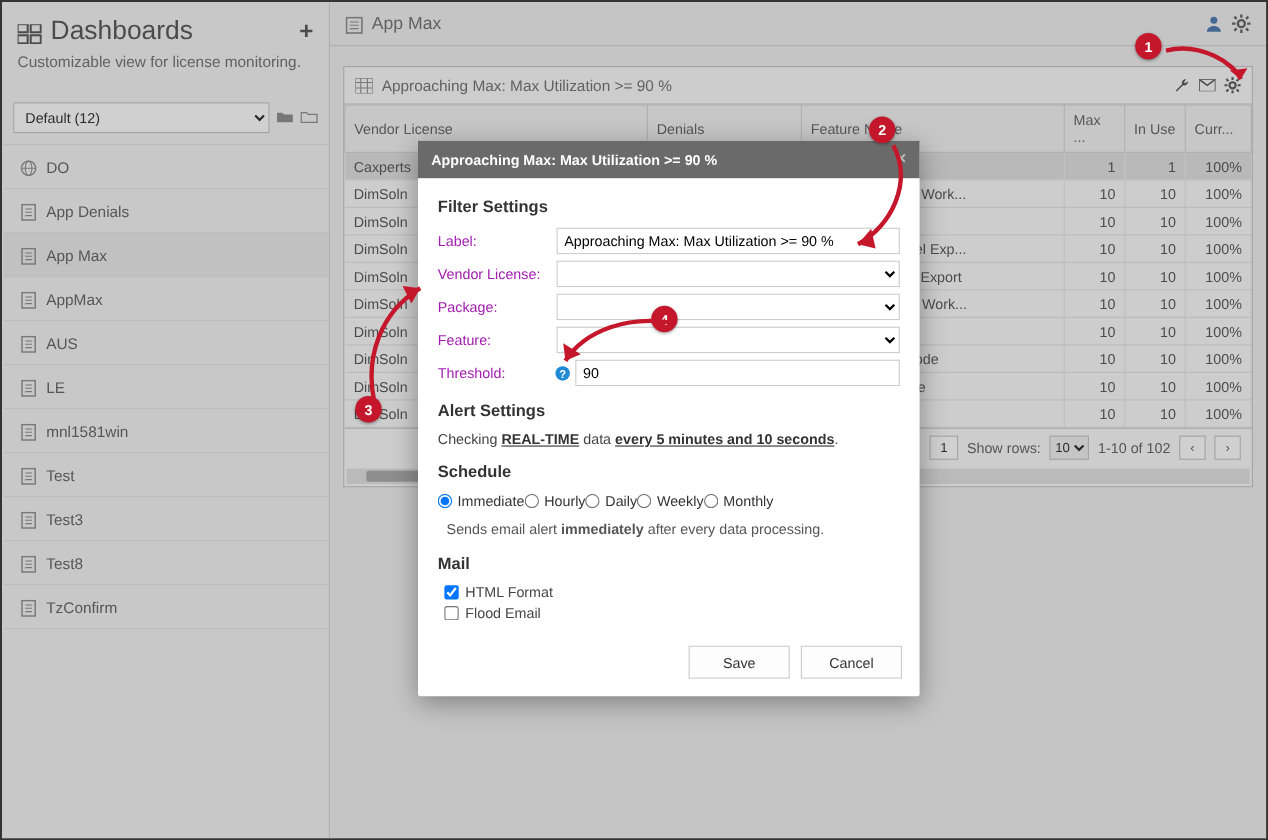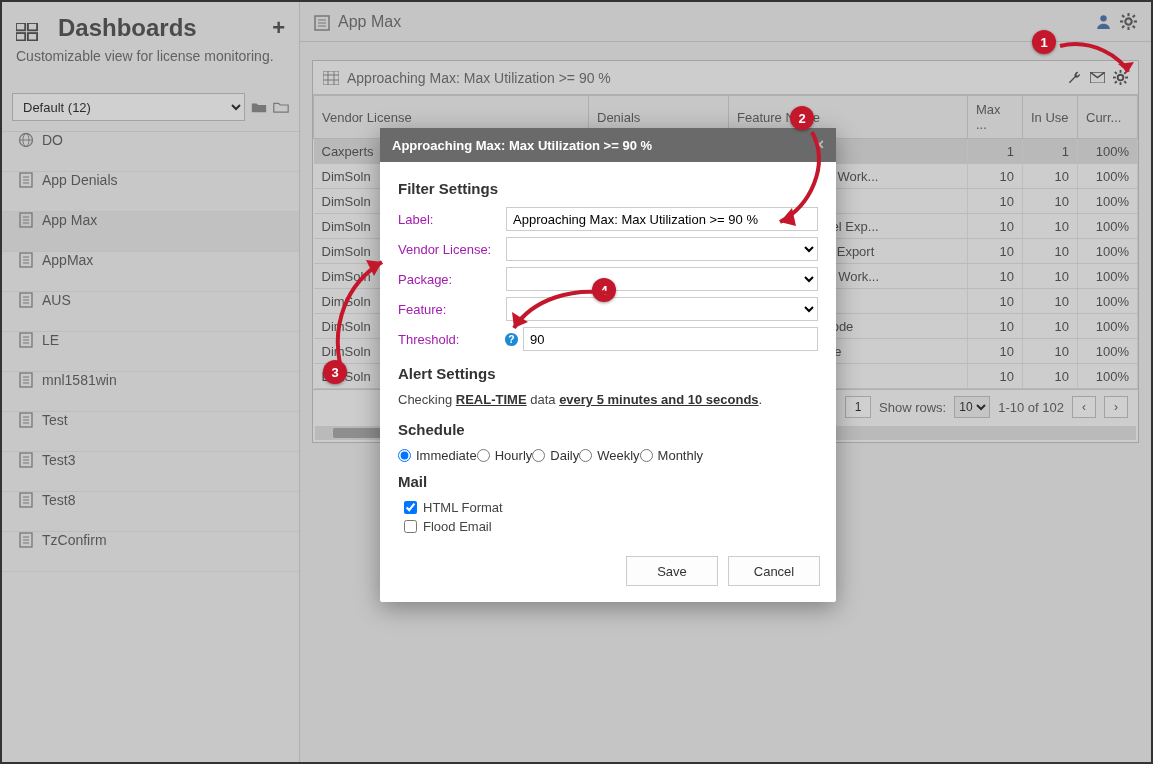--- a/index.html
+++ b/index.html
@@ -2,29 +2,29 @@
 <html><head>
 <meta charset="utf-8">
 <style>
   * { box-sizing: border-box; margin: 0; padding: 0; font-family: "Segoe UI", Arial, sans-serif; }
   body { background:#fff; }
   .frame { width:1153px; height:764px; border:2px solid #333; position:relative; overflow:hidden; background:#e8e8e8; }
   .overlay { position:absolute; inset:0; background:rgba(120,120,120,0.35); pointer-events:none; z-index:5;}
   
   .sidebar { position:absolute; left:0; top:0; width:298px; height:100%; background:#f3f3f3; border-right:1px solid #ccc; }
   .sidebar-head { display:flex; align-items:center; padding:12px 14px 6px; }
-  .sidebar-head h1 { font-size:24px; font-weight:700; color:#333; flex:1; display:flex; align-items:center; gap:20px;}
+  .sidebar-head h1 { font-size:24px; font-weight:400; color:#333; flex:1; display:flex; align-items:center; gap:8px;}
   .dash-icon { width:22px; height:18px; display:inline-block; }
   .plus { font-size:22px; font-weight:700; color:#333; cursor:pointer;}
   .sidebar-sub { padding:0 14px 14px; color:#555; font-size:14px;}
   .sidebar-sel-row { display:flex; align-items:center; gap:6px; padding:15px 10px 10px; border-bottom:1px solid #ddd;}
   .sidebar-sel { flex:1; height:28px; border:1px solid #bbb; background:#fff; font-size:13px; padding:0 6px;}
   .folder-ic { width:16px; height:14px; color:#666;}
   .sidebar-list { }
-  .sb-item { display:flex; gap:8px; height:40px; padding:0 16px; font-size:14px; color:#444; border-bottom:1px solid #e3e3e3; cursor:pointer;}
+  .sb-item { display:flex; align-items:center; gap:8px; height:40px; padding:0 16px; font-size:14px; color:#444; border-bottom:1px solid #e3e3e3; cursor:pointer;}
   .sb-item.active { background:#e9e9e9;}
   .sb-ic { width:16px; height:14px; color:#777; display:inline-block;}
   
   .main { position:absolute; left:298px; top:0; right:0; height:100%; background:#eee;}
   .main-head { height:40px; display:flex; align-items:center; padding:0 14px; color:#555; font-size:16px; border-bottom:1px solid #ccc; gap:8px;}
   .main-head .spacer{flex:1;}
   .main-head .hic{width:17px;height:17px;color:#444;cursor:pointer;}
   .panel { margin:18px 12px 0; border:1px solid #bbb; background:#fafafa; }
   .panel-head { height:34px; display:flex; align-items:center; padding:0 10px; gap:8px; font-size:14px; color:#555; border-bottom:1px solid #ccc;}
   .panel-head .spacer{flex:1;}
@@ -425,20 +425,23 @@
           </label>
         <label>
             <input type="radio" name="sch" style=""> 
             <span>Weekly</span>
           </label>
         <label>
             <input type="radio" name="sch" style=""> 
             <span>Monthly</span>
           </label>
       </div>
+      <div class="send-note">
+        <span>Sends email alert </span><b>immediately</b><span> after every data processing.</span>
+      </div>
 
       <h3>Mail</h3>
       <label class="chk">
           <input type="checkbox" checked="" style=""> 
           <span>HTML Format</span>
         </label>
       <label class="chk">
           <input type="checkbox" style=""> 
           <span>Flood Email</span>
         </label>

